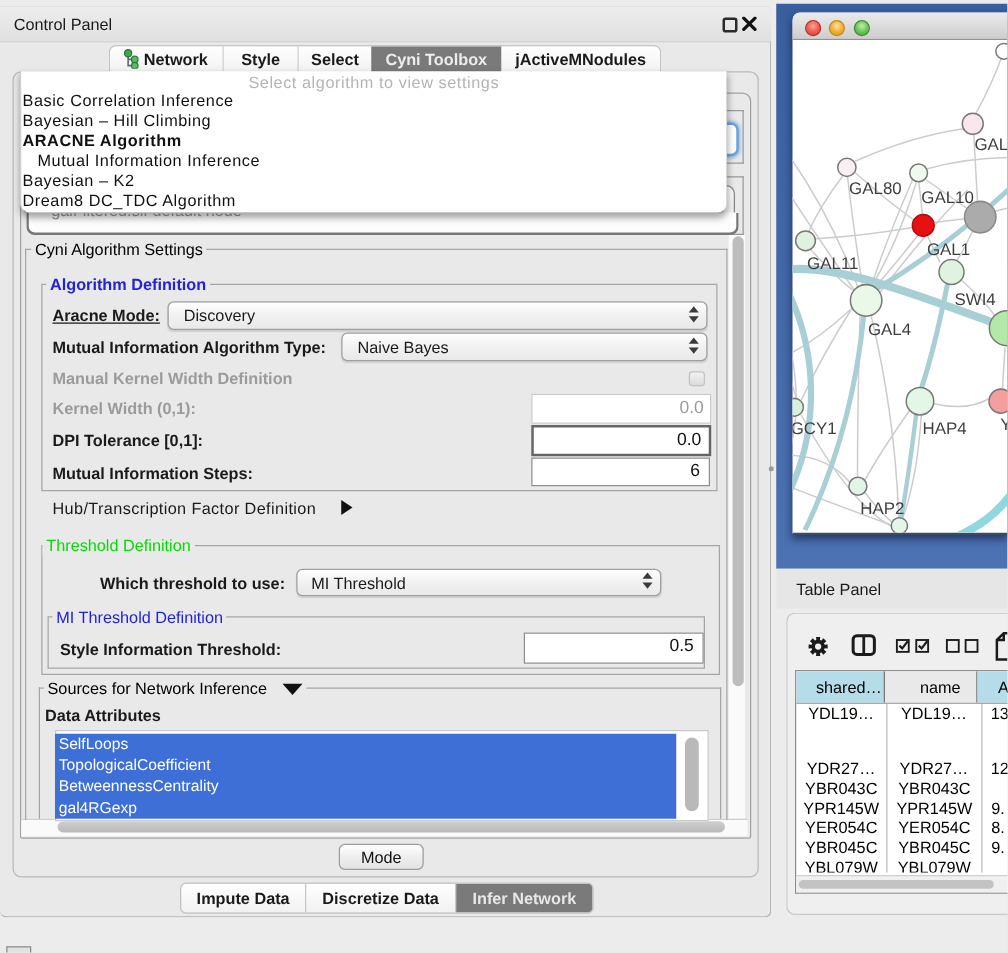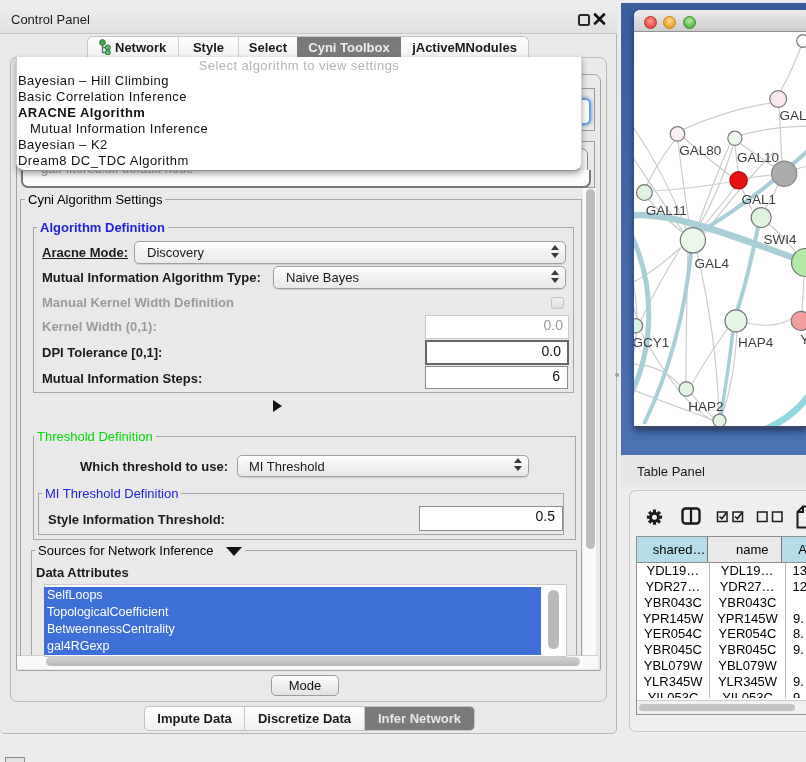--- a/index.html
+++ b/index.html
@@ -79,20 +79,21 @@
 
 <div class="a lbl b gray" style="left:42px;top:319px;">Kernel Width (0,1):</div>
 <div class="field" style="left:425px;top:315px;width:142px;height:21px;border:1px solid #cacaca;color:#9b9b9b;padding-top:1px;padding-right:5px;width:137px;">0.0</div>
 
 <div class="a lbl b" style="left:42px;top:345px;">DPI Tolerance [0,1]:</div>
 <div class="field" style="left:425px;top:340px;width:134px;height:20px;border:2px solid #666;padding-top:1px;padding-right:6px;">0.0</div>
 
 <div class="a lbl b" style="left:42px;top:371px;">Mutual Information Steps:</div>
 <div class="field" style="left:425px;top:366px;width:134px;height:20px;border:1px solid #8e8e8e;padding-top:1px;padding-right:7px;">6</div>
 
+<div class="a lbl" style="left:42px;top:399px;letter-spacing:0.3px;">Hub/Transcription Factor Definition</div>
 <div class="a" style="left:273px;top:400px;width:0;height:0;border-top:6px solid transparent;border-bottom:6px solid transparent;border-left:9px solid #111;"></div>
 
 <div class="gb" style="left:33px;top:436px;width:541px;height:102px;"></div>
 <div class="gbt" style="left:34px;top:429px;color:#00dd00;">Threshold Definition</div>
 
 <div class="a lbl b" style="left:80px;top:459px;">Which threshold to use:</div>
 <div class="a combo" style="left:237px;top:455px;width:290px;height:20px;"></div>
 <div class="a lbl" style="left:249px;top:459px;">MI Threshold</div>
 <div class="arrows" style="left:513px;top:458px;">
       <div class="up"></div>
@@ -131,22 +132,22 @@
 <svg class="a" style="left:99px;top:39px;" width="13" height="16" viewBox="0 0 13 16">
   <path d="M3.5 5 L3.5 13.5 L7 13.5 M3.5 8.5 L7 8.5" stroke="#5a6b7a" stroke-width="1.3" fill="none"></path>
   <circle cx="3.5" cy="3.5" r="2.9" fill="#44a452" stroke="#2d7a39" stroke-width="1"></circle>
   <circle cx="8.8" cy="8.5" r="2.6" fill="#5cbb66" stroke="#2d7a39" stroke-width="1"></circle>
   <circle cx="8.8" cy="13.5" r="2.6" fill="#5cbb66" stroke="#2d7a39" stroke-width="1"></circle>
 </svg>
 <div class="a lbl b" style="left:115px;top:40px;">Network</div>
 
 <div class="a" style="left:16px;top:57px;width:564px;height:113px;background:#ffffff;border:1px solid #cfcfcf;border-top:none;border-bottom:1px solid #909090;border-radius:0 0 8px 8px;box-shadow:0 3px 6px rgba(0,0,0,0.35);font-size:13px;color:#111;letter-spacing:0.45px;">
   <div style="text-align:center;color:#b4b4b4;height:16px;line-height:17px;">Select algorithm to view settings</div>
+  <div style="padding-left:1px;height:16px;">Basic Correlation Inference</div>
   <div style="padding-left:1px;height:16px;">Bayesian – Hill Climbing</div>
-  <div style="padding-left:1px;height:16px;">Basic Correlation Inference</div>
   <div style="padding-left:1px;height:16px;font-weight:bold;">ARACNE Algorithm</div>
   <div style="padding-left:13px;height:16px;">Mutual Information Inference</div>
   <div style="padding-left:1px;height:16px;">Bayesian – K2</div>
   <div style="padding-left:1px;height:16px;">Dream8 DC_TDC Algorithm</div>
 </div>
 
 <div class="a" style="left:621px;top:3px;width:185px;height:452px;background:linear-gradient(#3a5f9f,#4c72b3);"></div>
 
 <div class="a" style="left:634px;top:10px;width:172px;height:418px;border-radius:6px 0 0 0;border-bottom:2px solid #3d4a66;box-shadow:0 3px 7px rgba(0,10,40,0.55);background:#fff;overflow:hidden;box-sizing:border-box;">
   <div style="height:21px;background:linear-gradient(#ebebeb,#cdcdcd);border-bottom:1px solid #929292;"></div>
@@ -266,21 +267,21 @@
   </div>
   <div style="position:relative;height:134.5px;overflow:hidden;">
     <div style="position:absolute;left:72px;top:0;height:145px;width:1px;background:#bbb;"></div>
     <div style="position:absolute;left:148px;top:0;height:145px;width:1px;background:#bbb;"></div>
     <div style="line-height:15.85px;">
       <div style="display:flex;">
             <div style="width:72px;text-align:center;">YDL19…</div>
             <div style="width:77px;text-align:center;">YDL19…</div>
             <div style="padding-left:7px;">13</div>
           </div>
-      <div style="display:flex;">
+      <div style="display:flex;margin-top:28px;">
             <div style="width:72px;text-align:center;">YDR27…</div>
             <div style="width:77px;text-align:center;">YDR27…</div>
             <div style="padding-left:7px;">12</div>
           </div>
       <div style="display:flex;">
             <div style="width:72px;text-align:center;">YBR043C</div>
             <div style="width:77px;text-align:center;">YBR043C</div>
             <div style="padding-left:7px;"></div>
           </div>
       <div style="display:flex;">

